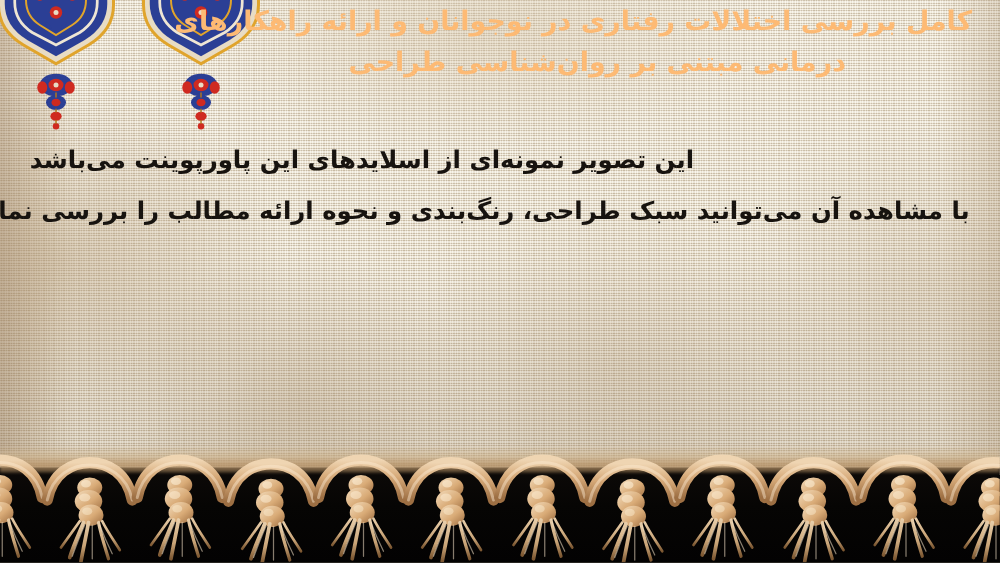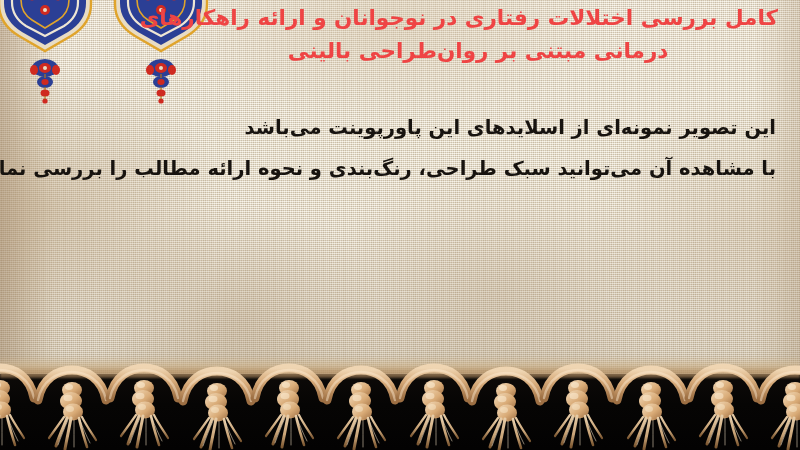--- a/index.html
+++ b/index.html
@@ -89,33 +89,33 @@
   
   .title-block {
     position: absolute;
     right: 22px;
     top: 2px;
     width: 600px;
     text-align: center;
     direction: rtl;
   }
   .title-line {
-    color: #ef4444;
+    color: #fdba74;
     font-size: 21.5px;
     font-weight: 700;
     line-height: 1.52;
     letter-spacing: 0px;
     white-space: nowrap;
   }
   .body-block {
     position: absolute;
     right: 24px;
     top: 108px;
     width: 752px;
-    text-align: right;
+    text-align: left;
     direction: rtl;
   }
   .body-line {
     color: #17130f;
     font-size: 19.5px;
     font-weight: 700;
     line-height: 2.10;
     white-space: nowrap;
   }
 
@@ -219,21 +219,21 @@
         <use href="#medallion"></use>
       </g>
       <g transform="translate(161,68)">
         <use href="#pendant"></use>
       </g>
     </svg>
   </div>
 
   <div class="title-block">
     <div class="title-line">کامل بررسی اختلالات رفتاری در نوجوانان و ارائه راهکارهای</div>
-    <div class="title-line">درمانی مبتنی بر روان‌طراحی بالینی</div>
+    <div class="title-line">درمانی مبتنی بر روان‌شناسی طراحی</div>
   </div>
 
   <div class="body-block">
     <div class="body-line">این تصویر نمونه‌ای از اسلایدهای این پاورپوینت می‌باشد</div>
     <div class="body-line">با مشاهده آن می‌توانید سبک طراحی، رنگ‌بندی و نحوه ارائه مطالب را بررسی نمایید</div>
   </div>
 
   <div class="black-band"></div>
   <div class="fringe-join"></div>
 

